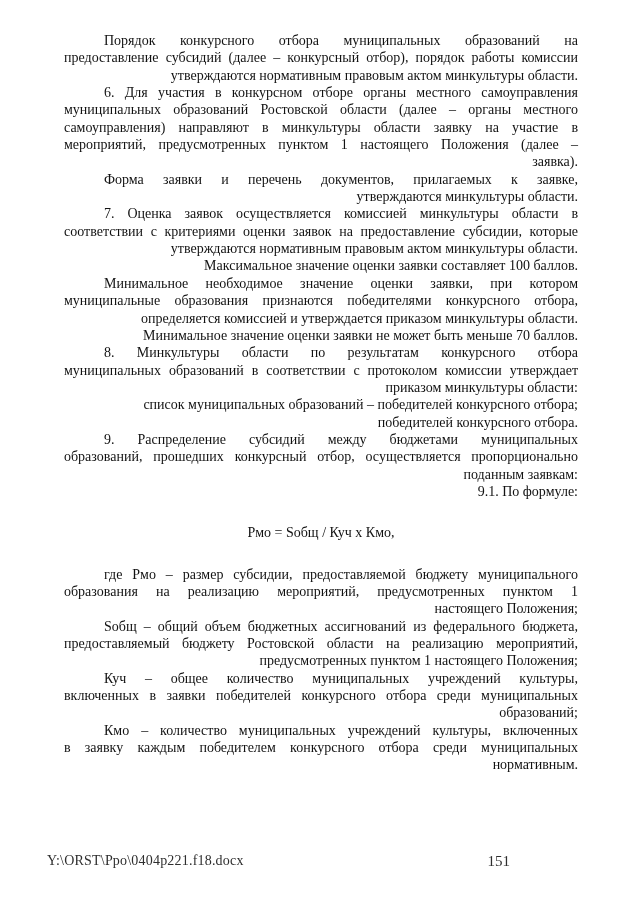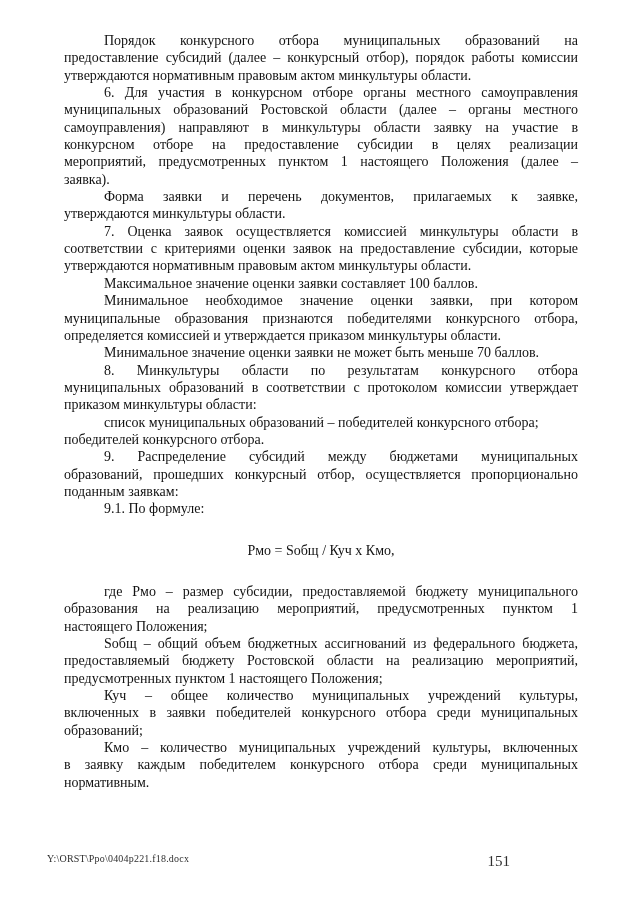--- a/index.html
+++ b/index.html
@@ -14,33 +14,33 @@
   }
   .content {
     position: absolute;
     left: 64px;
     top: 32px;
     width: 514px;
     font-size: 14px;
     line-height: 17.35px;
   }
   .para { margin: 0; }
-  .line { text-align: left; white-space: normal; }
+  .line { text-align: right; white-space: normal; }
   .line.just { text-align: justify; text-align-last: justify; }
   .line.indent { padding-left: 40px; }
   .para.formula {
     text-align: center;
     margin: 24px 0;
   }
   .para.formula .line { text-align: center; }
   .footer-path {
     position: absolute;
     left: 47px;
     top: 853px;
-    font-size: 10px;
+    font-size: 14px;
     color: #2e2e2e;
     letter-spacing: 0.2px;
   }
   .footer-page {
     position: absolute;
     right: 78px;
     top: 853px;
     font-size: 15px;
     color: #2e2e2e;
   }
@@ -52,21 +52,20 @@
   <div class="content">
       <div class="para">
         <div class="line just indent">Порядок конкурсного отбора муниципальных образований на</div>
         <div class="line just">предоставление субсидий (далее – конкурсный отбор), порядок работы комиссии</div>
         <div class="line">утверждаются нормативным правовым актом минкультуры области.</div>
       </div>
       <div class="para">
         <div class="line just indent">6. Для участия в конкурсном отборе органы местного самоуправления</div>
         <div class="line just">муниципальных образований Ростовской области (далее – органы местного</div>
         <div class="line just">самоуправления) направляют в минкультуры области заявку на участие в</div>
-        <div class="line just">конкурсном отборе на предоставление субсидии в целях реализации</div>
         <div class="line just">мероприятий, предусмотренных пунктом 1 настоящего Положения (далее –</div>
         <div class="line">заявка).</div>
       </div>
       <div class="para">
         <div class="line just indent">Форма заявки и перечень документов, прилагаемых к заявке,</div>
         <div class="line">утверждаются минкультуры области.</div>
       </div>
       <div class="para">
         <div class="line just indent">7. Оценка заявок осуществляется комиссией минкультуры области в</div>
         <div class="line just">соответствии с критериями оценки заявок на предоставление субсидии, которые</div>

